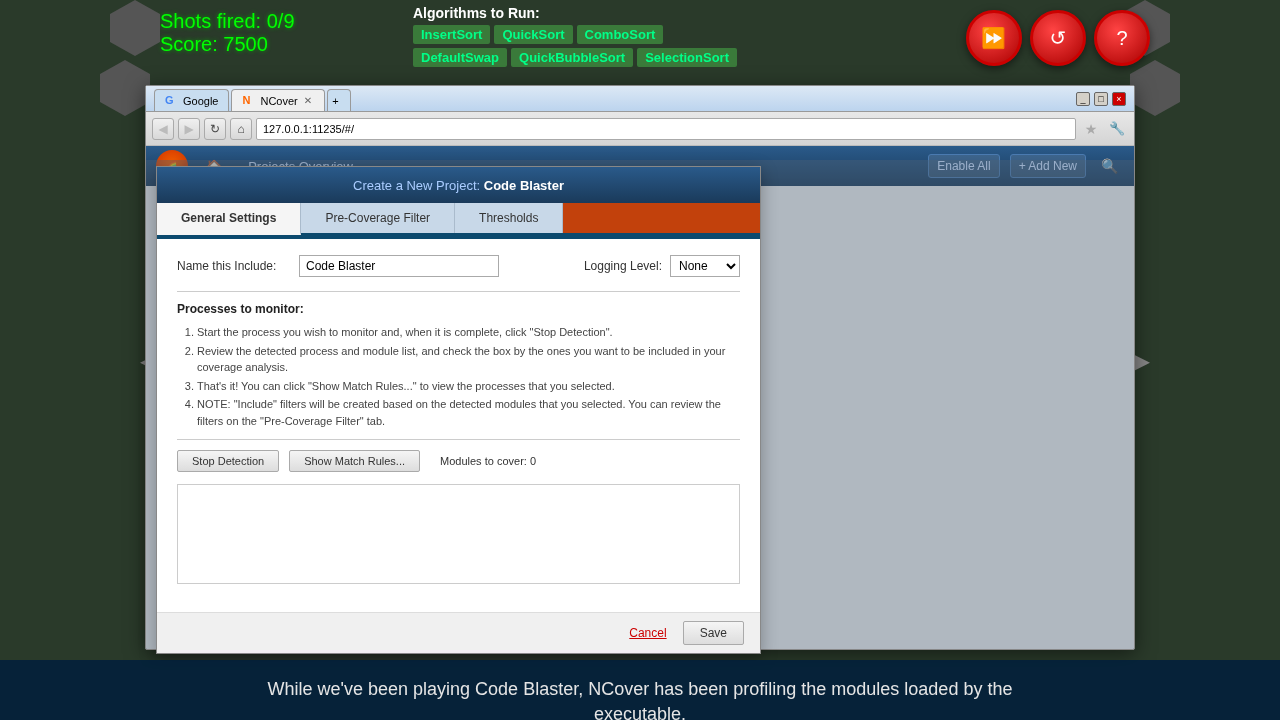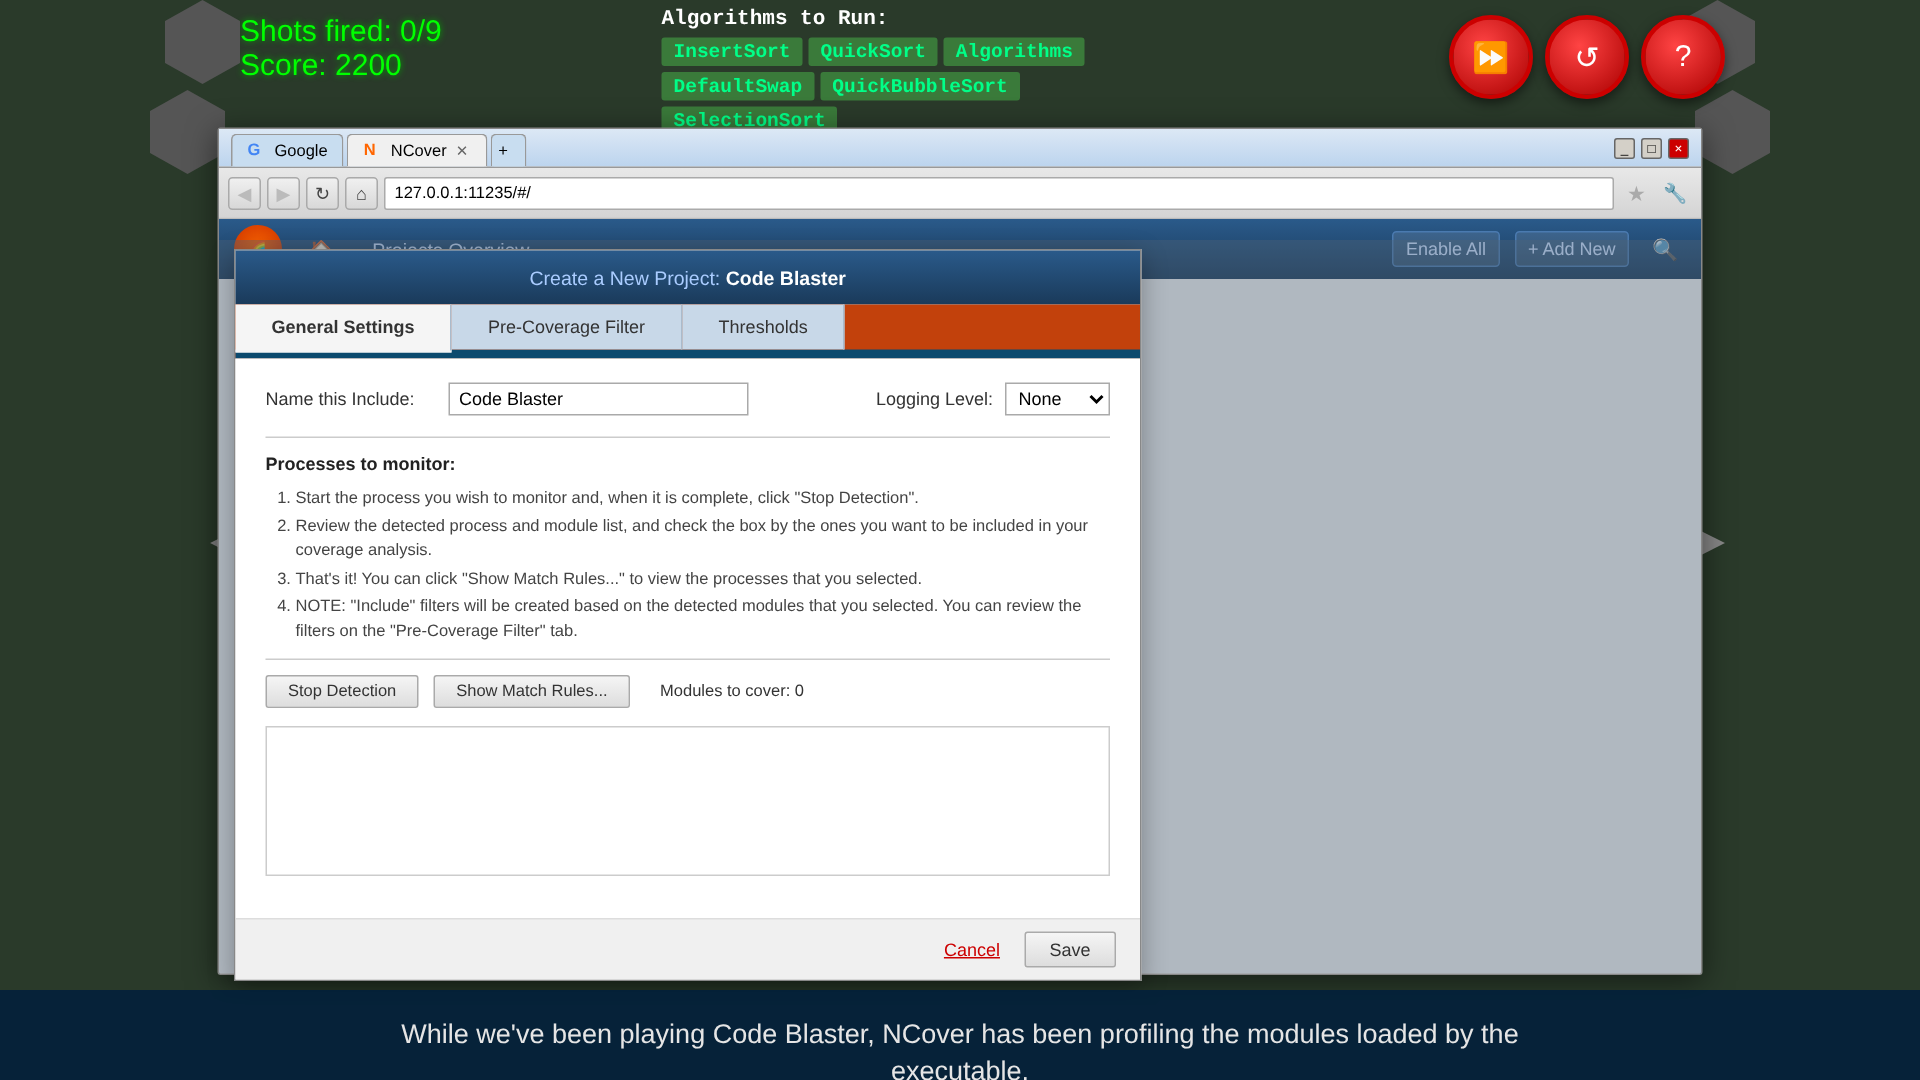--- a/index.html
+++ b/index.html
@@ -29,24 +29,24 @@
       color: #00ff00;
       font-size: 20px;
       font-weight: normal;
       font-family: Arial, sans-serif;
       text-shadow: 0 0 4px #00aa00;
     }
 
     .hud-algorithms {
       position: absolute;
       top: 5px;
-      left: 441px;
+      left: 413px;
       color: #fff;
       font-size: 14px;
-      font-family: Liberation Mono, monospace;
+      font-family: Liberation Sans, sans-serif;
     }
     .hud-algorithms .algo-title {
       color: #ffffff;
       font-weight: bold;
       margin-bottom: 4px;
     }
     .hud-algorithms .algo-tags {
       display: flex;
       flex-wrap: wrap;
       gap: 4px;
@@ -521,29 +521,29 @@
       font-size: 28px;
     }
   </style>
 </head>
 <body>
 
 <div class="game-bg"></div>
 
 <div class="hud-shots">
   <div>Shots fired: 0/9</div>
-  <div>Score: 2200</div>
+  <div>Score: 7500</div>
 </div>
 
 <div class="hud-algorithms">
   <div class="algo-title">Algorithms to Run:</div>
   <div class="algo-tags">
     <span class="algo-tag">InsertSort</span>
     <span class="algo-tag">QuickSort</span>
-    <span class="algo-tag">Algorithms</span>
+    <span class="algo-tag">ComboSort</span>
     <span class="algo-tag">DefaultSwap</span>
     <span class="algo-tag">QuickBubbleSort</span>
     <span class="algo-tag">SelectionSort</span>
   </div>
 </div>
 
 <div class="hex-tl"></div>
 <div class="hex-tr"></div>
 <div class="hex-bl"></div>
 <div class="hex-br"></div>

